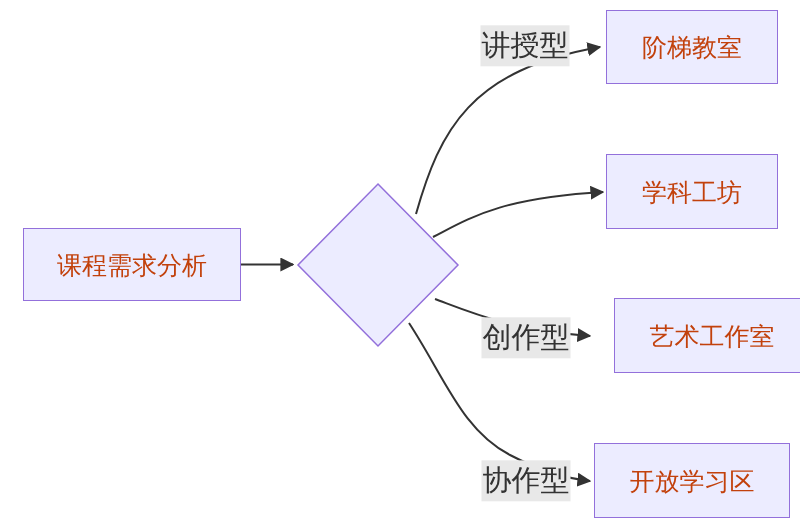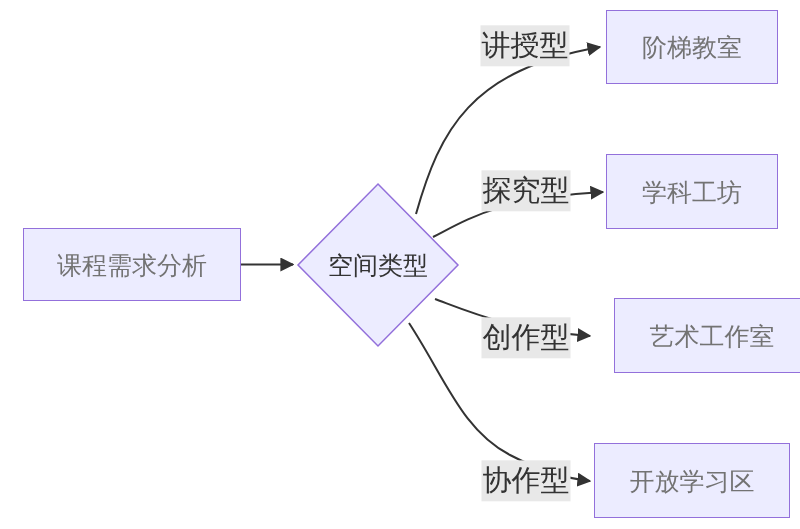--- a/index.html
+++ b/index.html
@@ -30,21 +30,21 @@
   }
   .node {
     position: absolute;
     display: flex;
     align-items: center;
     justify-content: center;
     background: #ECECFF;
     border: 1.5px solid #9370DB;
     font-size: 25px;
     line-height: 1.2;
-    color: #737373;
+    color: #c2410c;
     text-align: center;
   }
   .diamond-label {
     position: absolute;
     display: flex;
     align-items: center;
     justify-content: center;
     background: transparent;
     border: none;
     font-size: 25px;
@@ -79,38 +79,34 @@
     <path class="edge-path" d="M 435 299 C 470 312, 510 330, 590 336" marker-end="url(#arrowhead)"></path>
     <path class="edge-path" d="M 409 323 C 445 378, 462 430, 510 455 C 535 468, 562 478, 590 481" marker-end="url(#arrowhead)"></path>
 
     <polygon class="diamond-shape" points="378,184 458,265 378,346 298,265"></polygon>
   </svg>
 
   <div class="node" style="left:11px; top:228px; width:218px; height:73px;margin-left:12px;">
     <span>课程需求分析</span>
   </div>
 
-  <div class="diamond-label" style="left:298px; top:239px; width:160px; height:52px;">
-    <span>空间类型</span>
-  </div>
 
   <div class="node" style="left:606px; top:10px; width:172px; height:74px;">
     <span>阶梯教室</span>
   </div>
 
   <div class="node" style="left:606px; top:154px; width:172px; height:75px;">
     <span>学科工坊</span>
   </div>
 
   <div class="node" style="left:594px; top:298px; width:196px; height:75px;margin-left:20px;">
     <span>艺术工作室</span>
   </div>
 
   <div class="node" style="left:594px; top:443px; width:196px; height:75px;">
     <span>开放学习区</span>
   </div>
 
   <div class="edge-label" style="left:525px; top:46px;">讲授型</div>
-  <div class="edge-label" style="left:526px; top:191px;">探究型</div>
   <div class="edge-label" style="left:526px; top:338px;">创作型</div>
   <div class="edge-label" style="left:526px; top:481px;">协作型</div>
 
 </div>
 
 </body></html>

